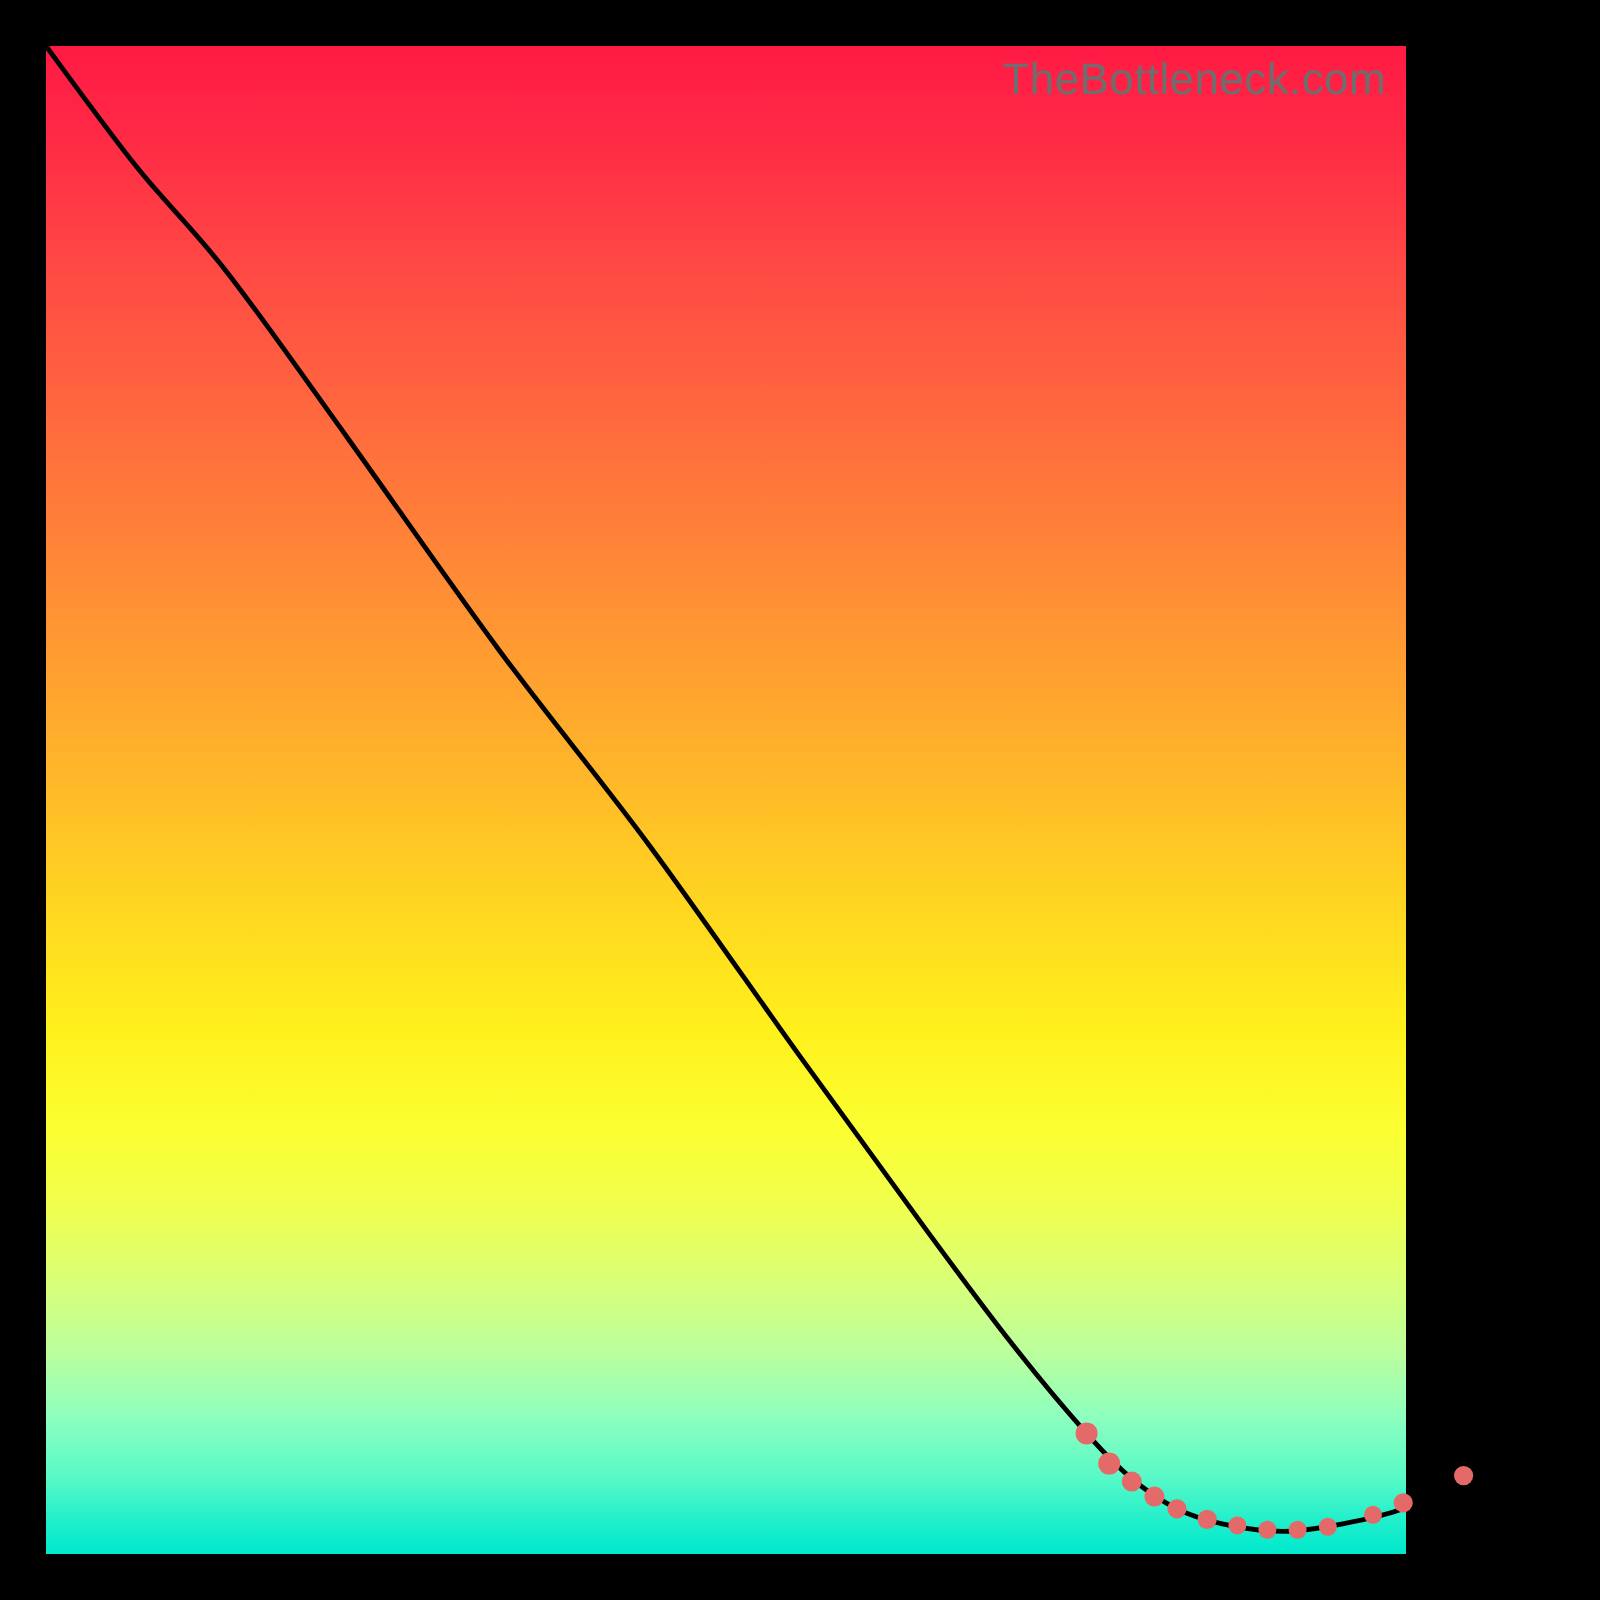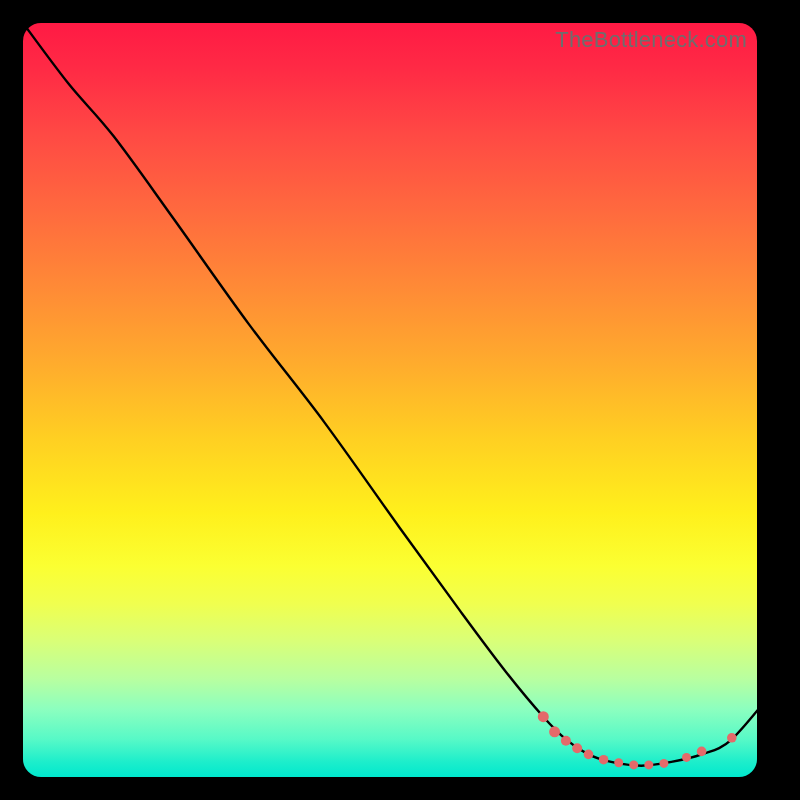--- a/index.html
+++ b/index.html
@@ -8,41 +8,40 @@
     width: 800px;
     height: 800px;
     background: #000;
     overflow: hidden;
     font-family: Arial, Helvetica, sans-serif;
   }
   .frame {
     position: absolute;
     left: 23px;
     top: 23px;
-    width: 734px;
+    width: 680px;
     height: 754px;
     background: linear-gradient(to bottom,
       #ff1a44 0%,
       #ff2a45 6%,
       #ff4a44 15%,
       #ff6a3e 25%,
       #ff8a36 35%,
       #ffab2d 45%,
       #ffcf22 55%,
       #fff01c 65%,
       #fbff32 72%,
       #f0ff4f 77%,
       #d9ff78 82%,
       #b8ffa0 87%,
       #8cffbf 91%,
       #57f9c7 95%,
       #1deecb 98%,
       #00e8ce 100%
     );
-    border-radius: 18px;
   }
   .watermark {
     position: absolute;
     top: 4px;
     right: 10px;
     color: #6e6e6e;
     font-size: 22px;
     letter-spacing: 0.2px;
     font-weight: 500;
   }

